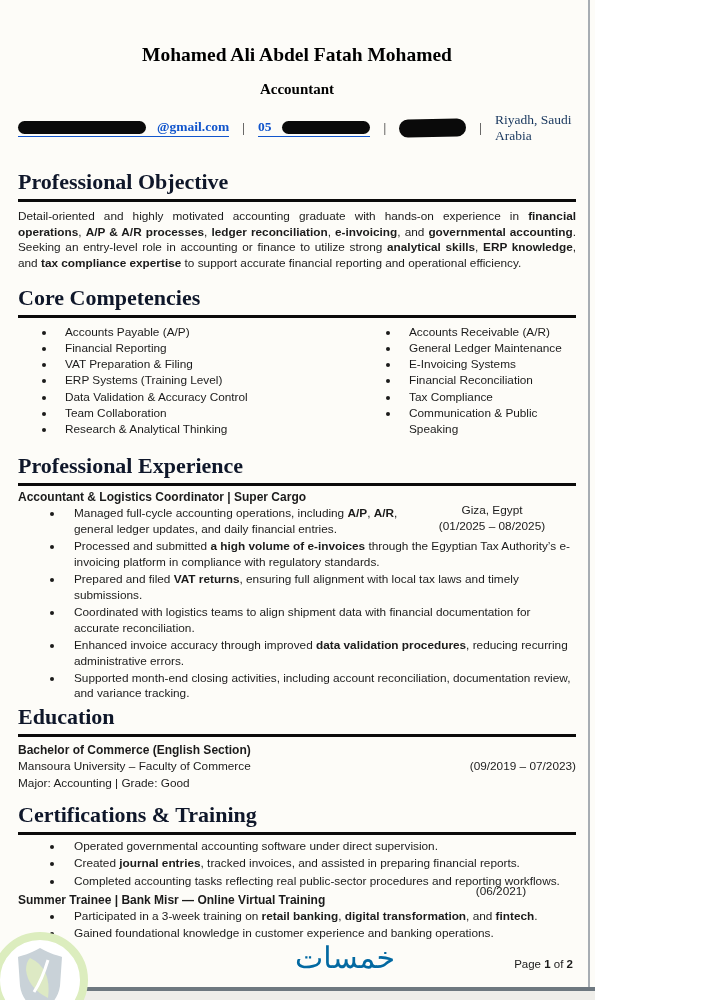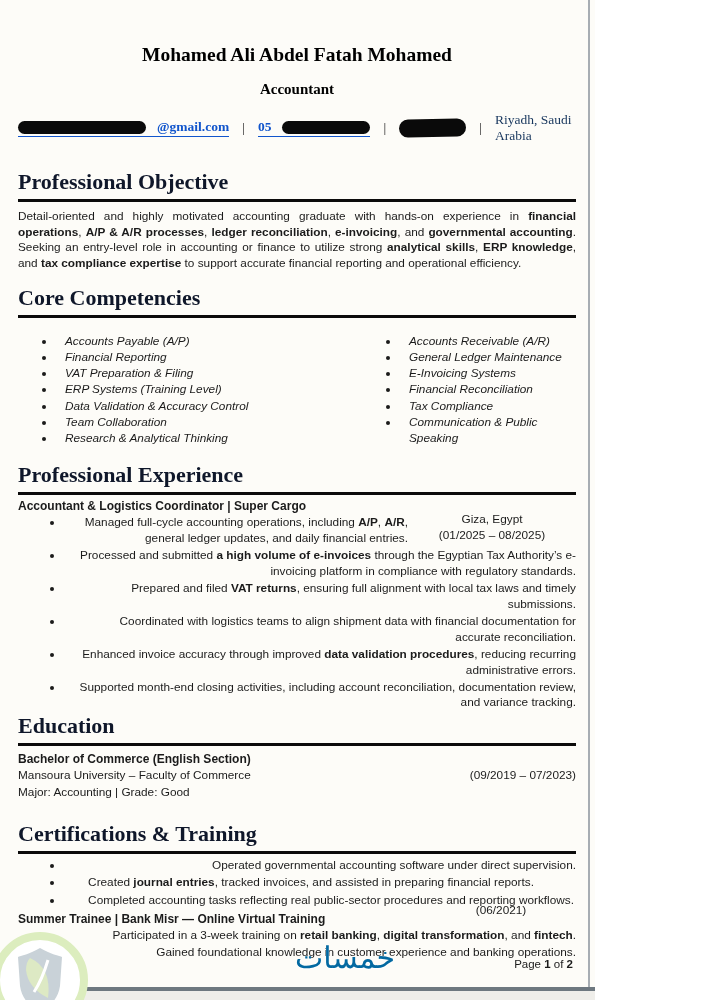--- a/index.html
+++ b/index.html
@@ -37,40 +37,40 @@
 
   
   h2{
     font-family:"Liberation Serif",serif;font-size:22px;font-weight:bold;color:#0f172a;
     border-bottom:3px solid #0b0b0b;padding-bottom:4px;margin:0;
   }
   .s-objective h2{margin-top:25px;}
   .s-competencies h2{margin-top:13px;}
   .s-experience h2{margin-top:15px;}
   .s-education h2{}
-  .s-certs h2{margin-top:21px;}
+  .s-certs h2{margin-top:11px;}
 
   .body-text{font-size:11.8px;line-height:15.7px;}
   .objective{margin:7px 0 0;text-align:justify;}
 
-  .comp-cols{display:flex;margin-top:16px;font-style:italic;}
+  .comp-cols{display:flex;margin-top:7px;}
   .comp-cols ul{margin:0;padding-left:38px;list-style:disc;}
   .comp-cols ul li{padding-left:9px;margin-bottom:0.5px;}
   .comp-left{width:322px;flex:0 0 322px;box-sizing:border-box;}
   .comp-right{padding-left:60px !important;}
 
   .entry{margin-top:4px;}
   .entry:after{content:"";display:block;clear:both;}
   .entry-title{font-weight:bold;font-size:12px;margin-top:2px;}
   .entry-meta{
     float:right;width:168px;text-align:center;font-size:11.8px;line-height:16px;
     margin-top:12px;
   }
   .bullets{margin:2px 0 0;padding-left:46px;list-style:disc;}
-  .bullets li{padding-left:10px;margin-bottom:1.5px;text-align:right;}
+  .bullets li{padding-left:10px;margin-bottom:1.5px;}
 
   .edu-lines{font-size:11.8px;line-height:16.5px;margin-top:5px;}
   .edu-date{float:right;font-size:11.8px;margin-top:17px;}
   .edu-degree{font-weight:bold;font-size:12px;}
 
   .cert-date-solo{float:right;font-size:11.8px;margin-top:-9px;width:150px;text-align:center;}
 
   
   .page-num{position:absolute;right:22px;top:958px;font-size:11.5px;color:#1b1b1b;}
   .wm-text{

